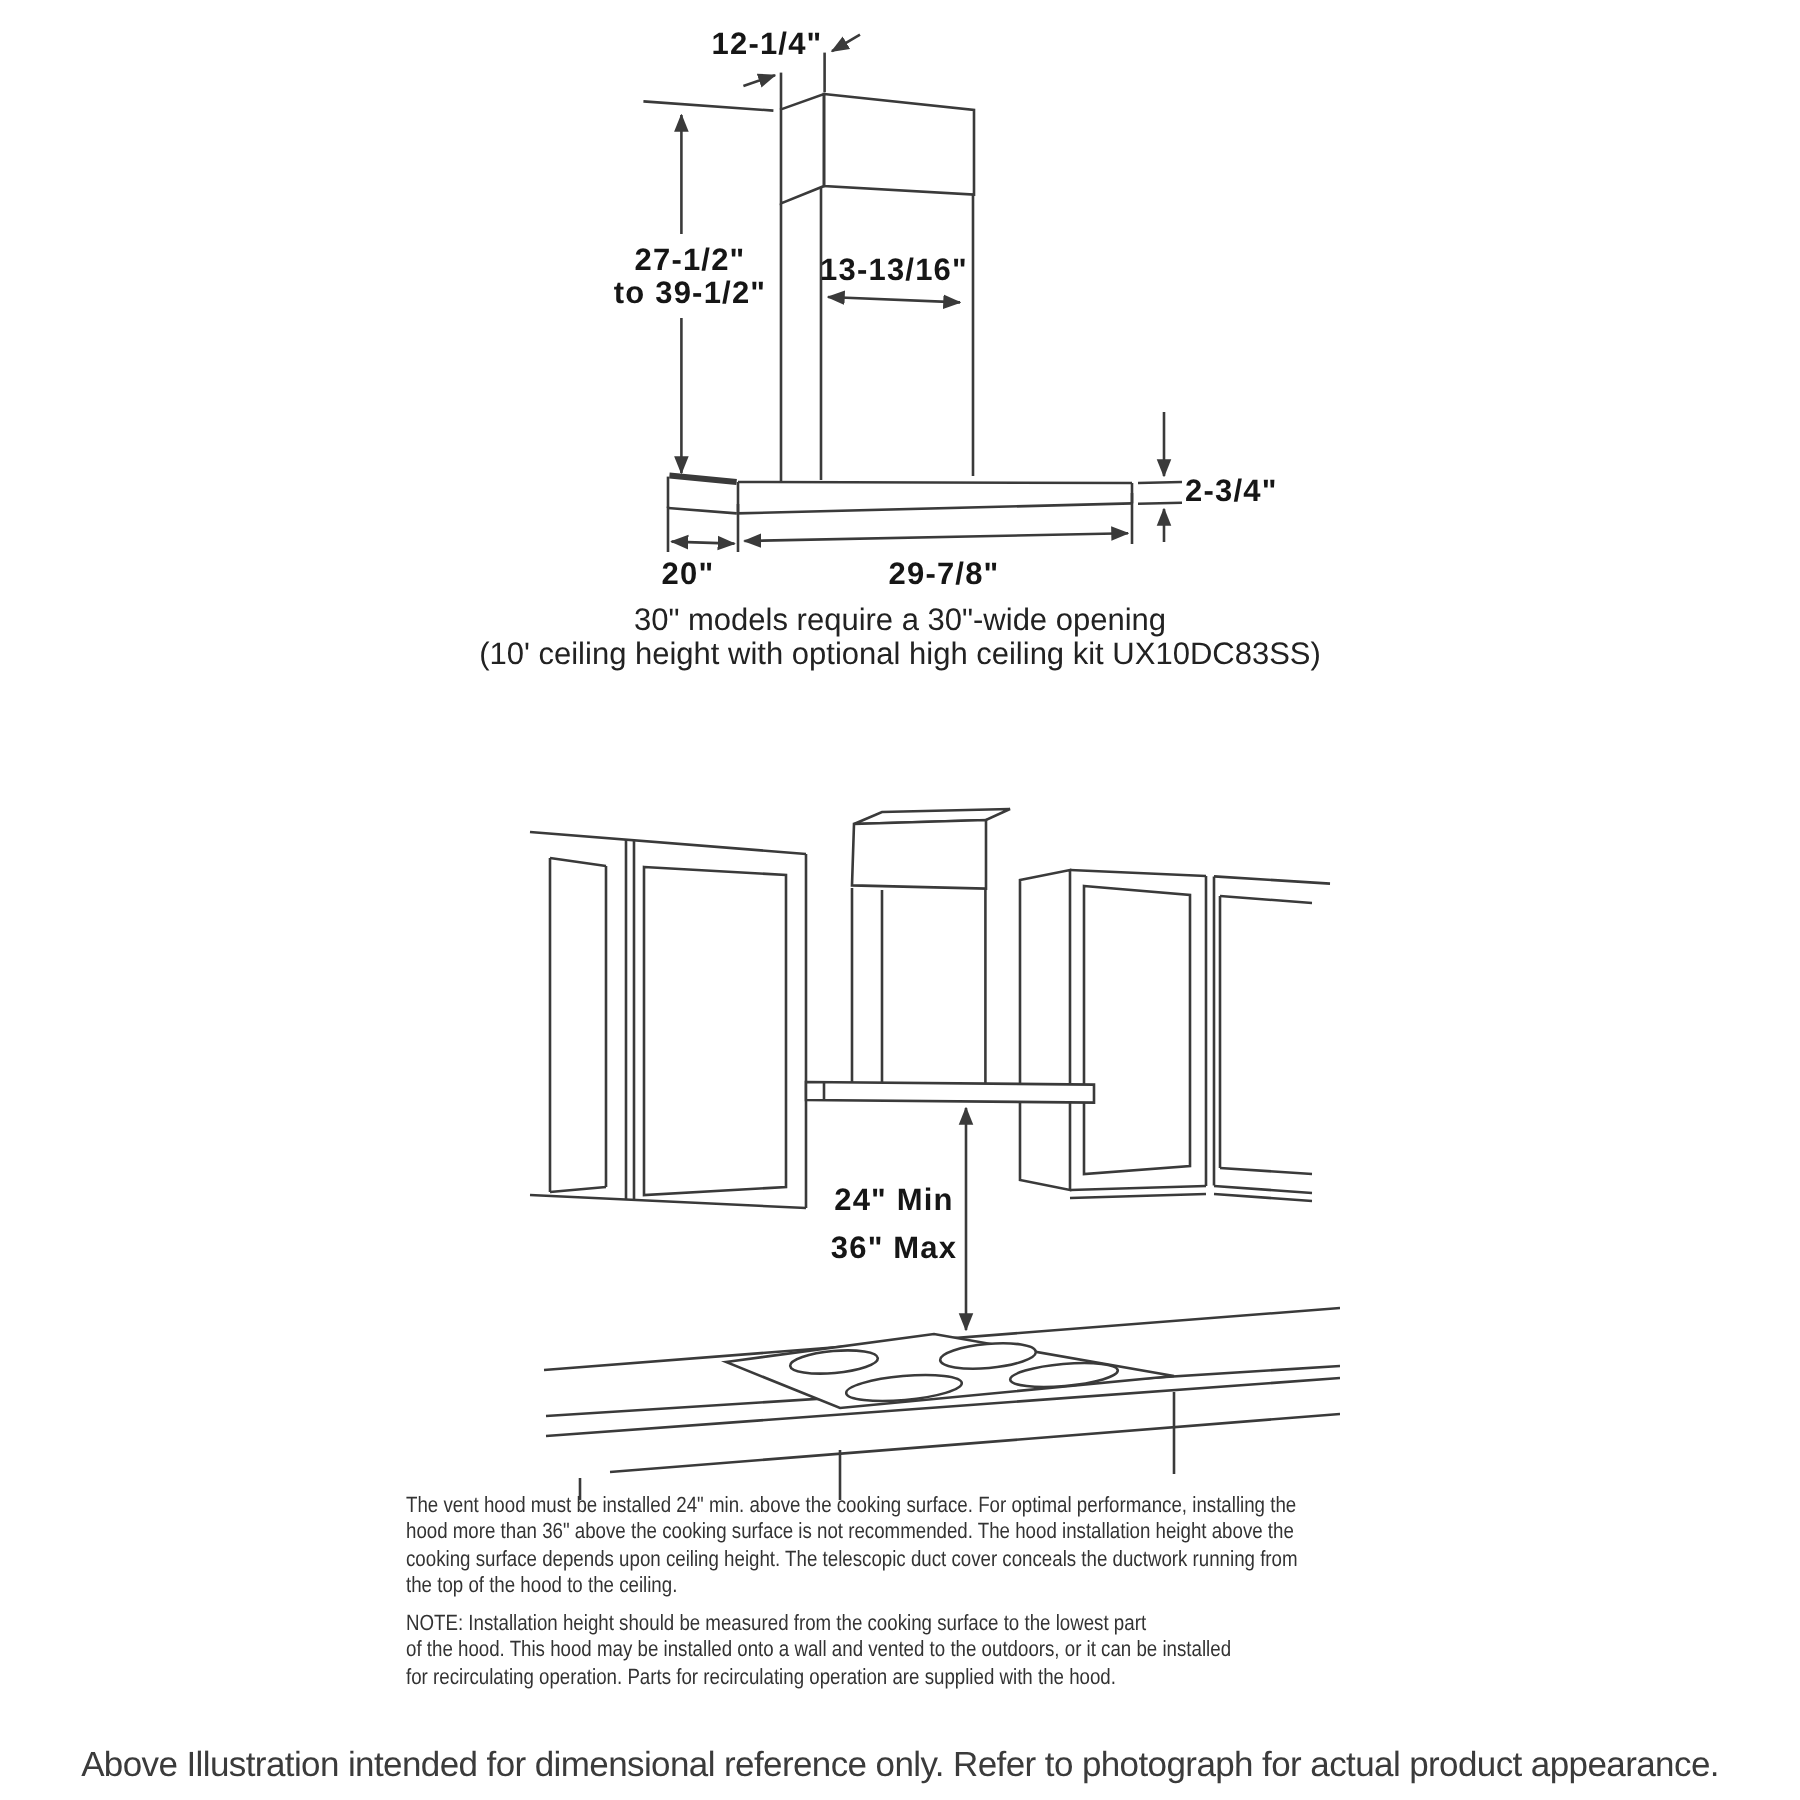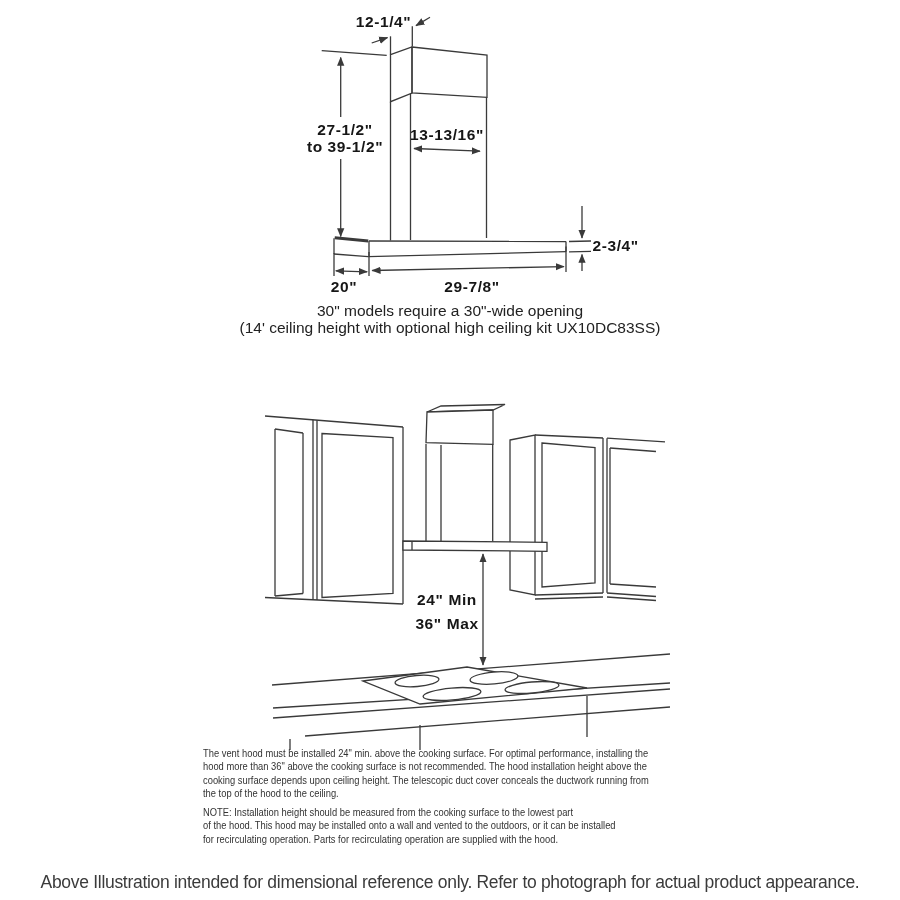--- a/index.html
+++ b/index.html
@@ -105,21 +105,21 @@
     <text class="dim-label" x="45" y="130" text-anchor="middle">27-1/2"</text>
     <text class="dim-label" x="45" y="146.5" text-anchor="middle">to 39-1/2"</text>
     <text class="dim-label" x="147" y="135" text-anchor="middle">13-13/16"</text>
     <text class="dim-label" x="44" y="287" text-anchor="middle">20"</text>
     <text class="dim-label" x="172" y="287" text-anchor="middle">29-7/8"</text>
     <text class="dim-label" x="292.5" y="245.5" text-anchor="start">2-3/4"</text>
   </svg>
 
   <div class="notes-block">
     <div>30" models require a 30"-wide opening</div>
-    <div>(14' ceiling height with optional high ceiling kit UX10DC83SS)</div>
+    <div>(10' ceiling height with optional high ceiling kit UX10DC83SS)</div>
   </div>
 
   <svg id="svg-install" class="diagram-svg" width="410" height="350" viewBox="0 0 410 350">
     <defs>
       <marker id="ah2" viewBox="0 0 10 10" refX="9.2" refY="5" markerWidth="7" markerHeight="7" orient="auto-start-reverse">
         <path d="M0,1 L10,5 L0,9 z" fill="#3a3a3a"></path>
       </marker>
     </defs>
 
     <g stroke="#3a3a3a" stroke-width="1.3" fill="none">

